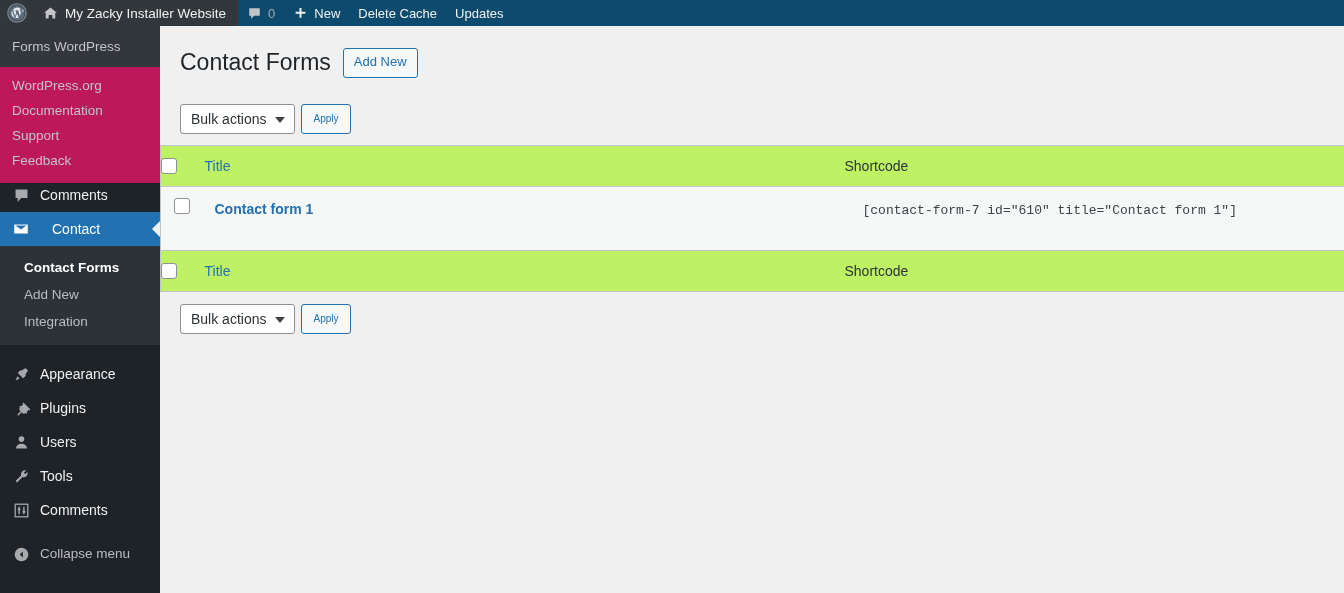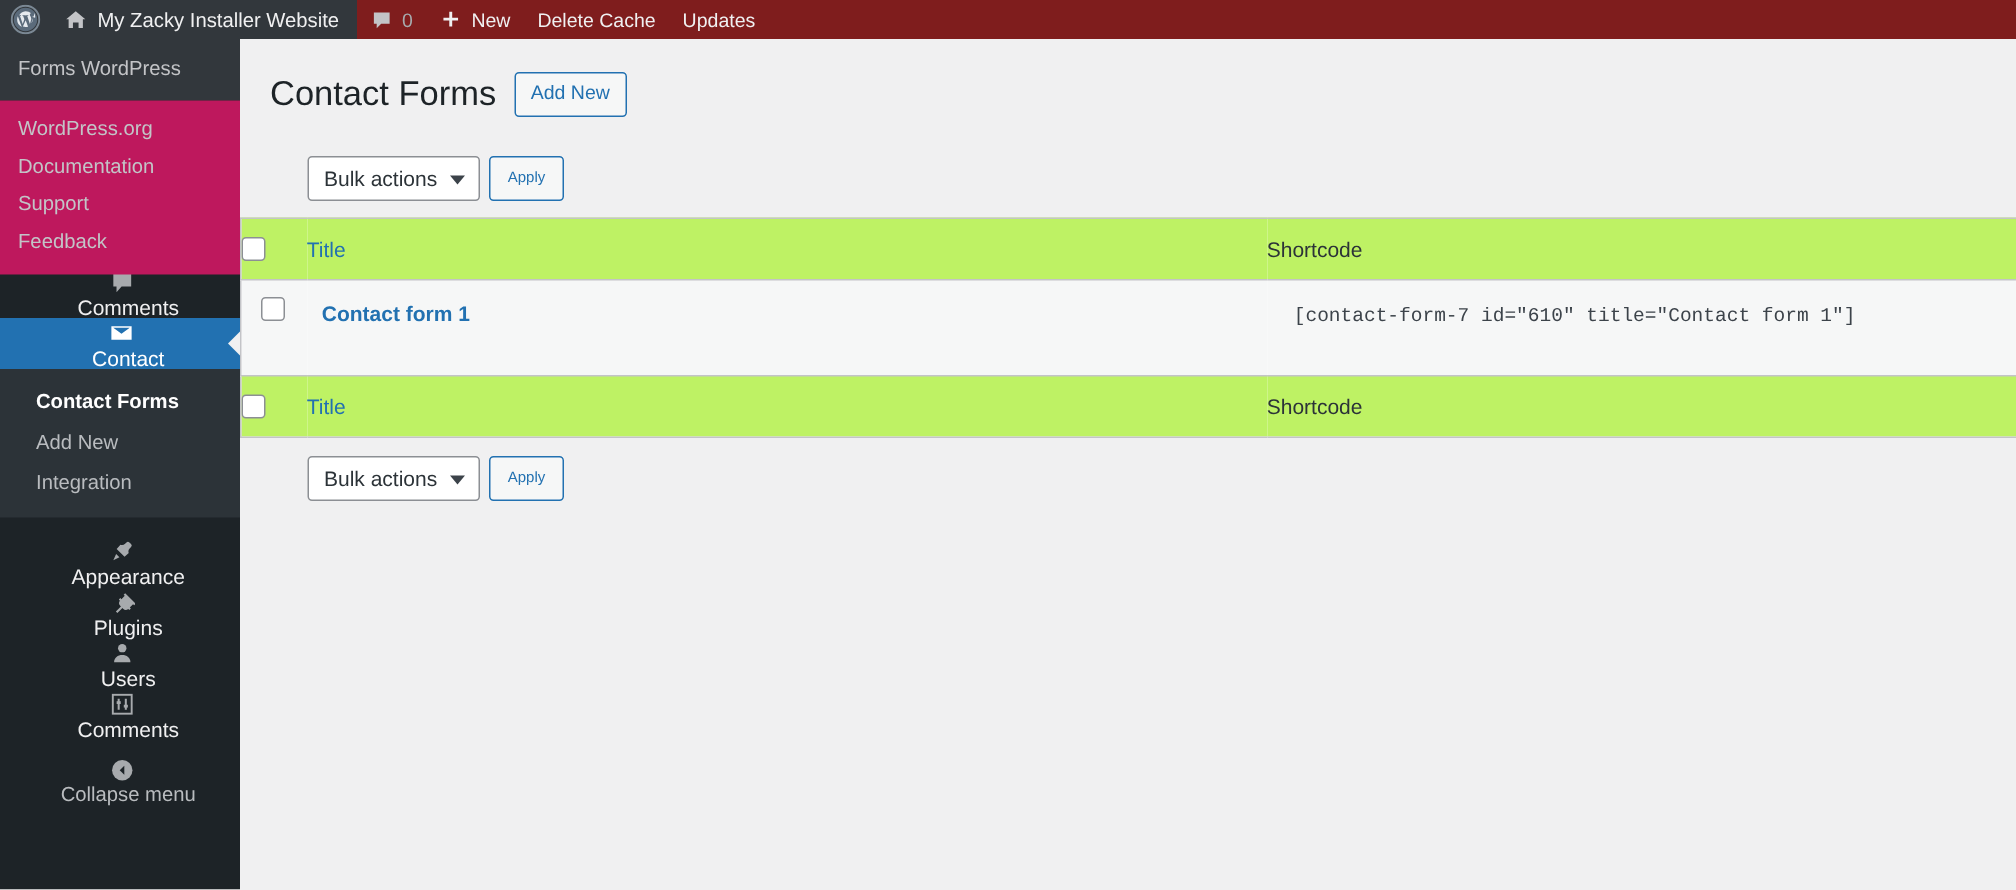--- a/index.html
+++ b/index.html
@@ -8,21 +8,21 @@
     background: #f0f0f1;
     font-family: "Liberation Sans", sans-serif;
     overflow: hidden;
   }
   body { position: relative; }
 
   
   #adminbar {
     position: absolute; top: 0; left: 0;
     width: 1344px; height: 26px;
-    background: #7f1d1d;
+    background: #0c4a6e;
     display: flex; align-items: stretch;
     color: #c3c4c7; font-size: 13px;
     z-index: 40;
   }
   .ab-item {
     display: flex; align-items: center; gap: 6px;
     padding: 0 9px; height: 26px;
     color: #f0f0f1; cursor: pointer; white-space: nowrap;
   }
   .ab-item.logo { width: 34px; padding: 0; justify-content: center; background: #32373c; }
@@ -55,31 +55,30 @@
   #about-flyout .ab-sub-list a {
     display: block; padding: 5px 12px;
     color: #c3c4c7; font-size: 13.5px; text-decoration: none;
   }
 
   .menu-top {
     display: flex; align-items: center;
     height: 34px; padding-left: 11px;
     color: #f0f0f1; font-size: 14px; cursor: pointer;
     position: relative;
-    flex-direction: column;
   }
   .menu-top .micon {
     width: 20px; min-width: 20px; height: 20px;
     display: flex; align-items: center; justify-content: center;
     margin-right: 9px;
     color: #a7aaad;
   }
   .menu-top .mlabel { line-height: 1; }
   .menu-top.current {
-    background: #2271b1; color: #fff; font-weight: 400;
+    background: #2271b1; color: #fff; font-weight: 400; gap: 12px;
   }
   .menu-top.current .micon { color: #fff; }
   .menu-arrow {
     position: absolute; right: 0; top: 50%;
     transform: translateY(-50%);
     width: 0; height: 0;
     border-top: 8px solid transparent;
     border-bottom: 8px solid transparent;
     border-right: 8px solid #f0f0f1;
   }
@@ -116,21 +115,20 @@
     padding: 5px 10px 6px 10px;
     font-size: 13px; line-height: 1.3;
     color: #2271b1; background: #f6f7f7;
     border: 1px solid #2271b1; border-radius: 3px;
     cursor: pointer; text-decoration: none;
   }
 
   .tablenav {
     display: flex; align-items: flex-end; gap: 6px;
     padding: 26px 0 11px 20px;
-    margin-left: 25px;
   }
   .tablenav.bottom { padding: 12px 0 0 20px; }
   .bulk-select {
     position: relative;
     display: inline-flex; align-items: center; gap: 9px;
     height: 30px; padding: 0 9px 0 10px;
     background: #fff; border: 1px solid #8c8f94; border-radius: 3px;
     font-size: 14px; color: #2c3338; cursor: pointer;
   }
   .chev {
@@ -295,20 +293,28 @@
   <div class="menu-top">
     <span class="micon">
       <svg class="ic" width="17" height="17" viewBox="0 0 20 20" fill="currentColor">
         <circle cx="10" cy="6" r="3.3"></circle>
         <path d="M3.6 17c0-3.5 2.9-5.6 6.4-5.6s6.4 2.1 6.4 5.6H3.6z"></path>
       </svg>
     </span>
     <span class="mlabel">Users</span>
   </div>
 
+  <div class="menu-top">
+    <span class="micon">
+      <svg class="ic" width="17" height="17" viewBox="0 0 20 20" fill="currentColor">
+        <path d="M17 4.6 14.4 7.2 12.8 5.6 15.4 3a4.6 4.6 0 0 0-5.9 5.7L3 15.2l1.8 1.8 6.5-6.5A4.6 4.6 0 0 0 17 4.6z"></path>
+      </svg>
+    </span>
+    <span class="mlabel">Tools</span>
+  </div>
 
   <div class="menu-top">
     <span class="micon">
       <svg class="ic" width="17" height="17" viewBox="0 0 20 20" fill="none" stroke="currentColor" stroke-width="1.5">
         <rect x="2.6" y="2.6" width="14.8" height="14.8"></rect>
         <path d="M7.2 5.6v8.8M12.8 5.6v8.8" stroke-width="1.6"></path>
         <rect x="5.6" y="7.6" width="3.2" height="2.2" fill="currentColor" stroke="none"></rect>
         <rect x="11.2" y="10.4" width="3.2" height="2.2" fill="currentColor" stroke="none"></rect>
       </svg>
     </span>

